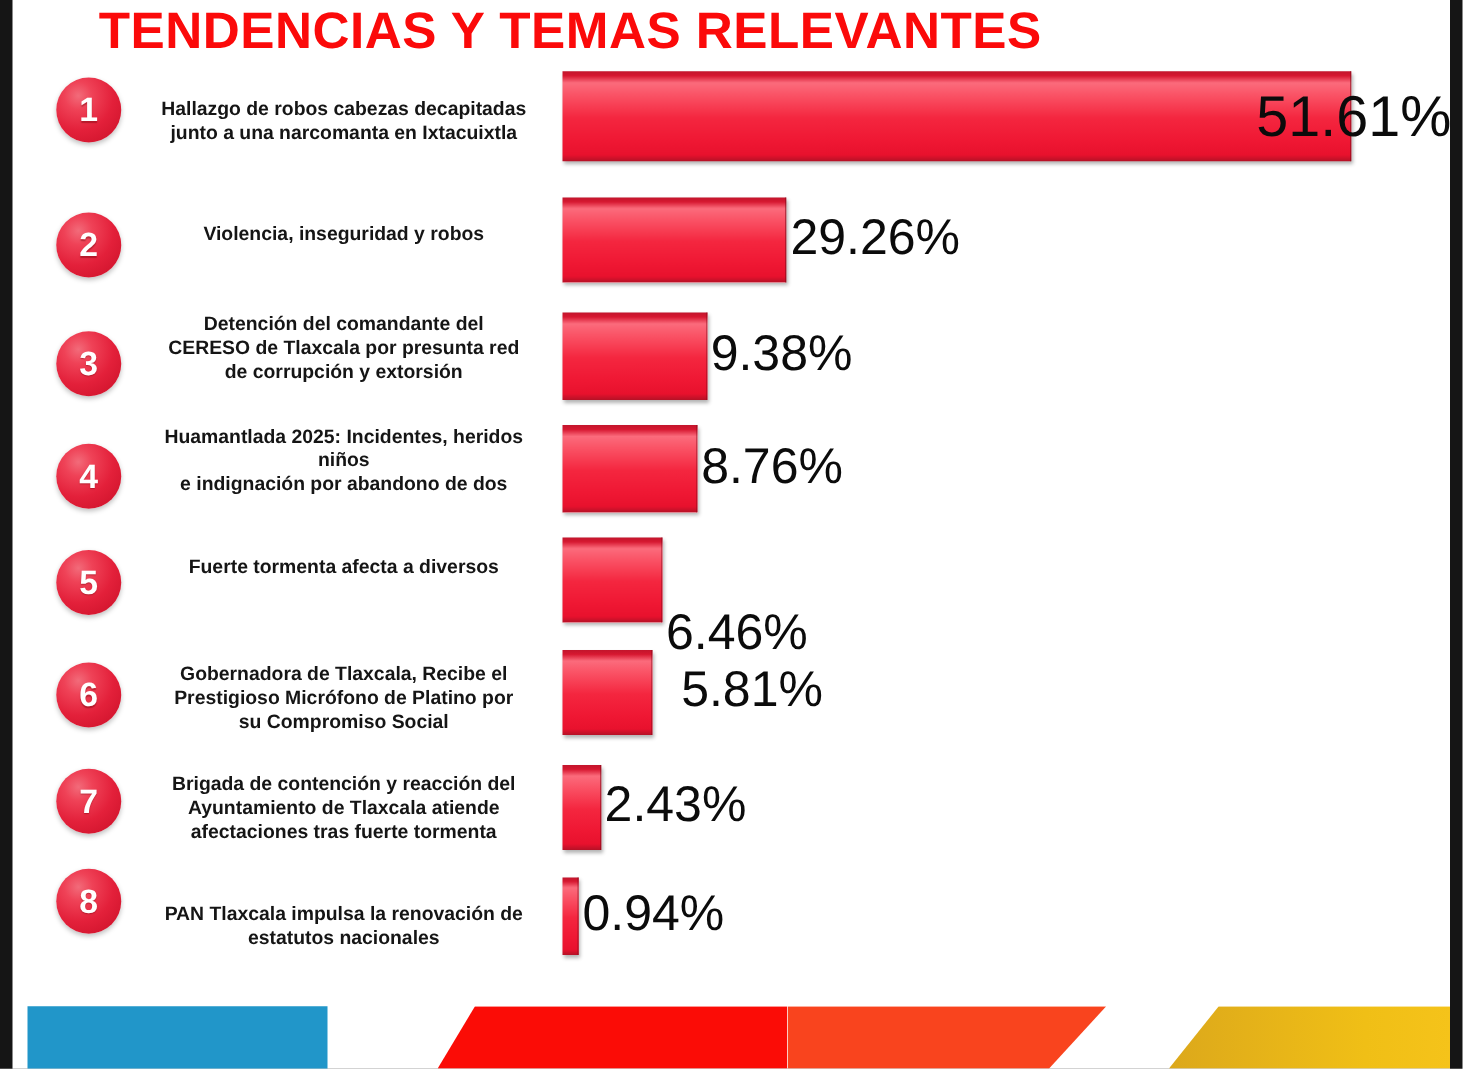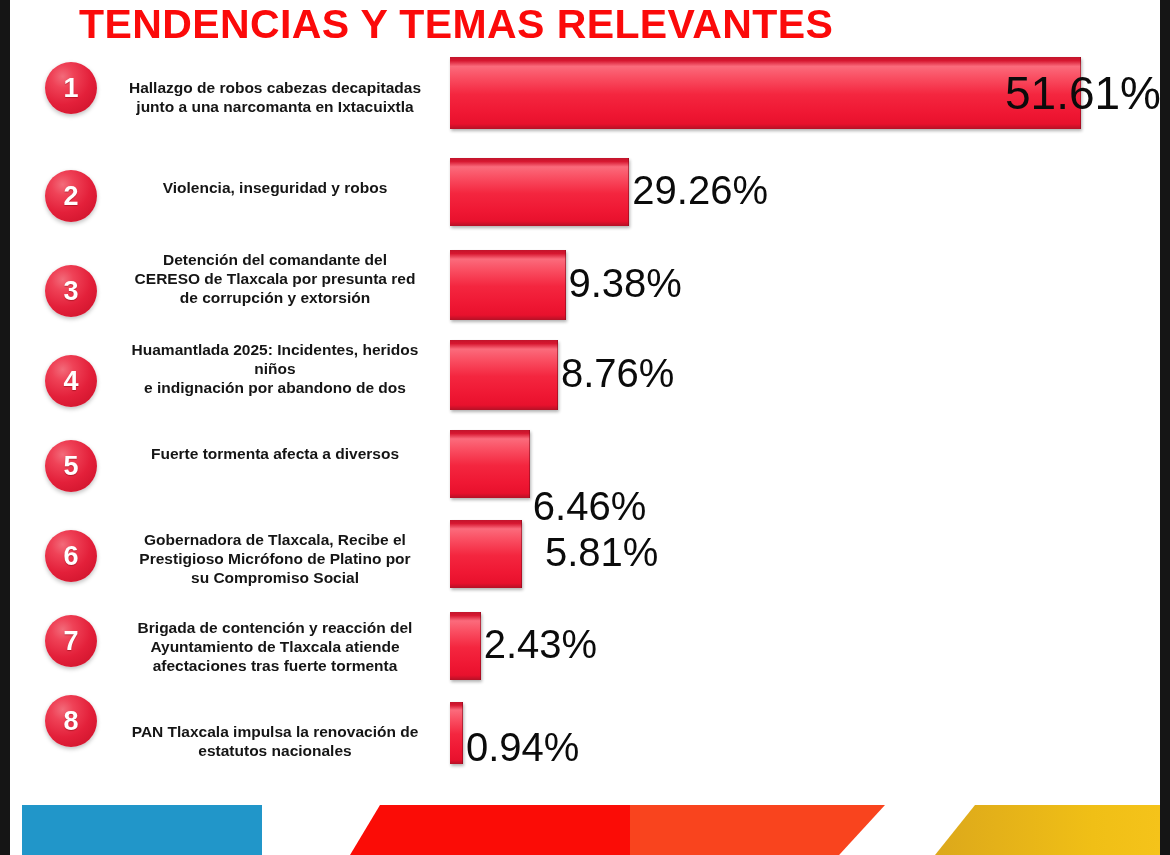--- a/index.html
+++ b/index.html
@@ -182,21 +182,21 @@
         <div class="bar" style="left: 440px; top: 612px; width: 29.6629px; height: 68px;"></div>
         <div class="value" style="left: 473.663px; top: 622px;">2.43%</div>
       </div>
       <div class="row" style="top: 0px;">
         <div class="badge" style="left: 35px; top: 695px;">8</div>
         <div class="rowlabel" title="PAN Tlaxcala impulsa la renovación de estatutos nacionales" style="left: 100px; width: 330px; top: 722px;">
           <div>PAN Tlaxcala impulsa la renovación de</div>
           <div>estatutos nacionales</div>
         </div>
         <div class="bar" style="left: 440px; top: 702px; width: 12px; height: 62px;"></div>
-        <div class="value" style="left: 456px; top: 709px; margin-top: 16px;">0.94%</div>
+        <div class="value" style="left: 456px; top: 709px;">0.94%</div>
       </div>
     </div>
 
   <div id="footer">
     <div class="fshape" id="f-blue"></div>
     <div class="fshape" id="f-red"></div>
     <div class="fshape" id="f-orange"></div>
     <div class="fshape" id="f-yellow"></div>
   </div>
 

